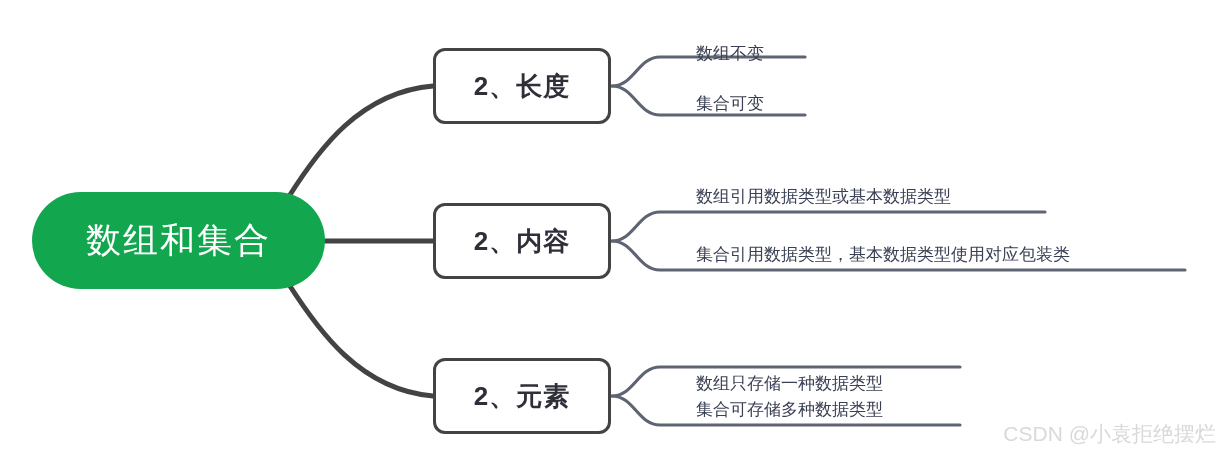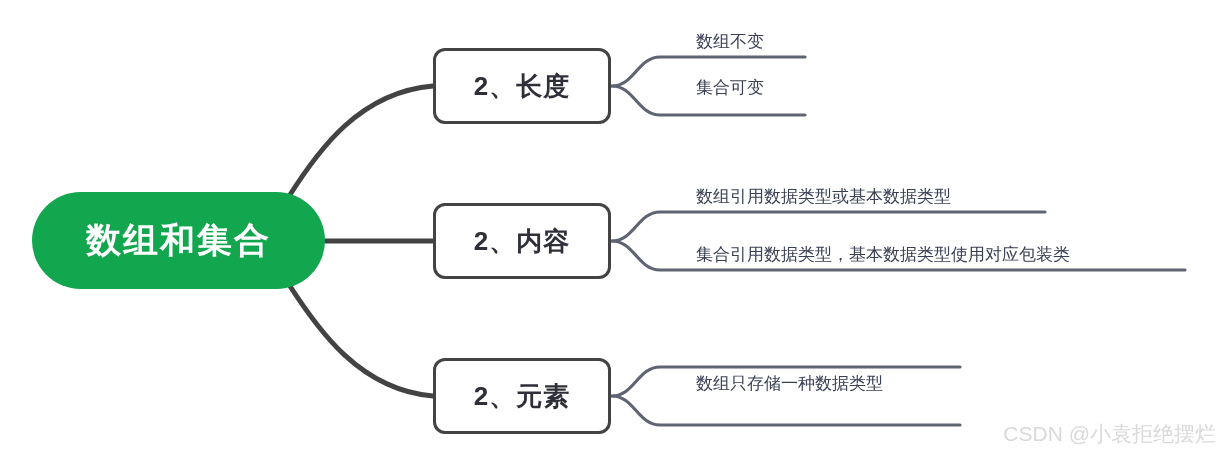--- a/index.html
+++ b/index.html
@@ -37,21 +37,21 @@
     background: #12a64f;
     display: flex;
     align-items: center;
     justify-content: center;
     box-sizing: border-box;
     z-index: 3;
   }
   .root-label {
     color: #ffffff;
     font-size: 35px;
-    font-weight: bold;
+    font-weight: normal;
     letter-spacing: 2px;
     white-space: nowrap;
   }
 
   
   .branch-node {
     position: absolute;
     width: 178px;
     height: 76px;
     border: 3px solid #434343;
@@ -137,33 +137,36 @@
   <div class="branch-node" id="branch-0">
     <span class="branch-label">2、长度</span>
   </div>
   <div class="branch-node" id="branch-1">
     <span class="branch-label">2、内容</span>
   </div>
   <div class="branch-node" id="branch-2">
     <span class="branch-label">2、元素</span>
   </div>
 
-  <div class="leaf" style="left:690px; top:32px;">
+  <div class="leaf" style="left:690px; top:44px;">
     <span class="leaf-text">数组不变</span>
   </div>
-  <div class="leaf" style="left:690px; top:78px;">
+  <div class="leaf" style="left:690px; top:94px;">
     <span class="leaf-text">集合可变</span>
   </div>
 
   <div class="leaf" style="left:690px; top:187px;">
     <span class="leaf-text">数组引用数据类型或基本数据类型</span>
   </div>
   <div class="leaf" style="left:690px; top:245px;">
     <span class="leaf-text">集合引用数据类型，基本数据类型使用对应包装类</span>
   </div>
 
   <div class="leaf" style="left:690px; top:342px;margin-top:32px;">
     <span class="leaf-text">数组只存储一种数据类型</span>
   </div>
+  <div class="leaf" style="left:690px; top:400px;">
+    <span class="leaf-text">集合可存储多种数据类型</span>
+  </div>
 
   <div class="watermark">CSDN @小袁拒绝摆烂</div>
 
 </div>
 
 </body></html>

